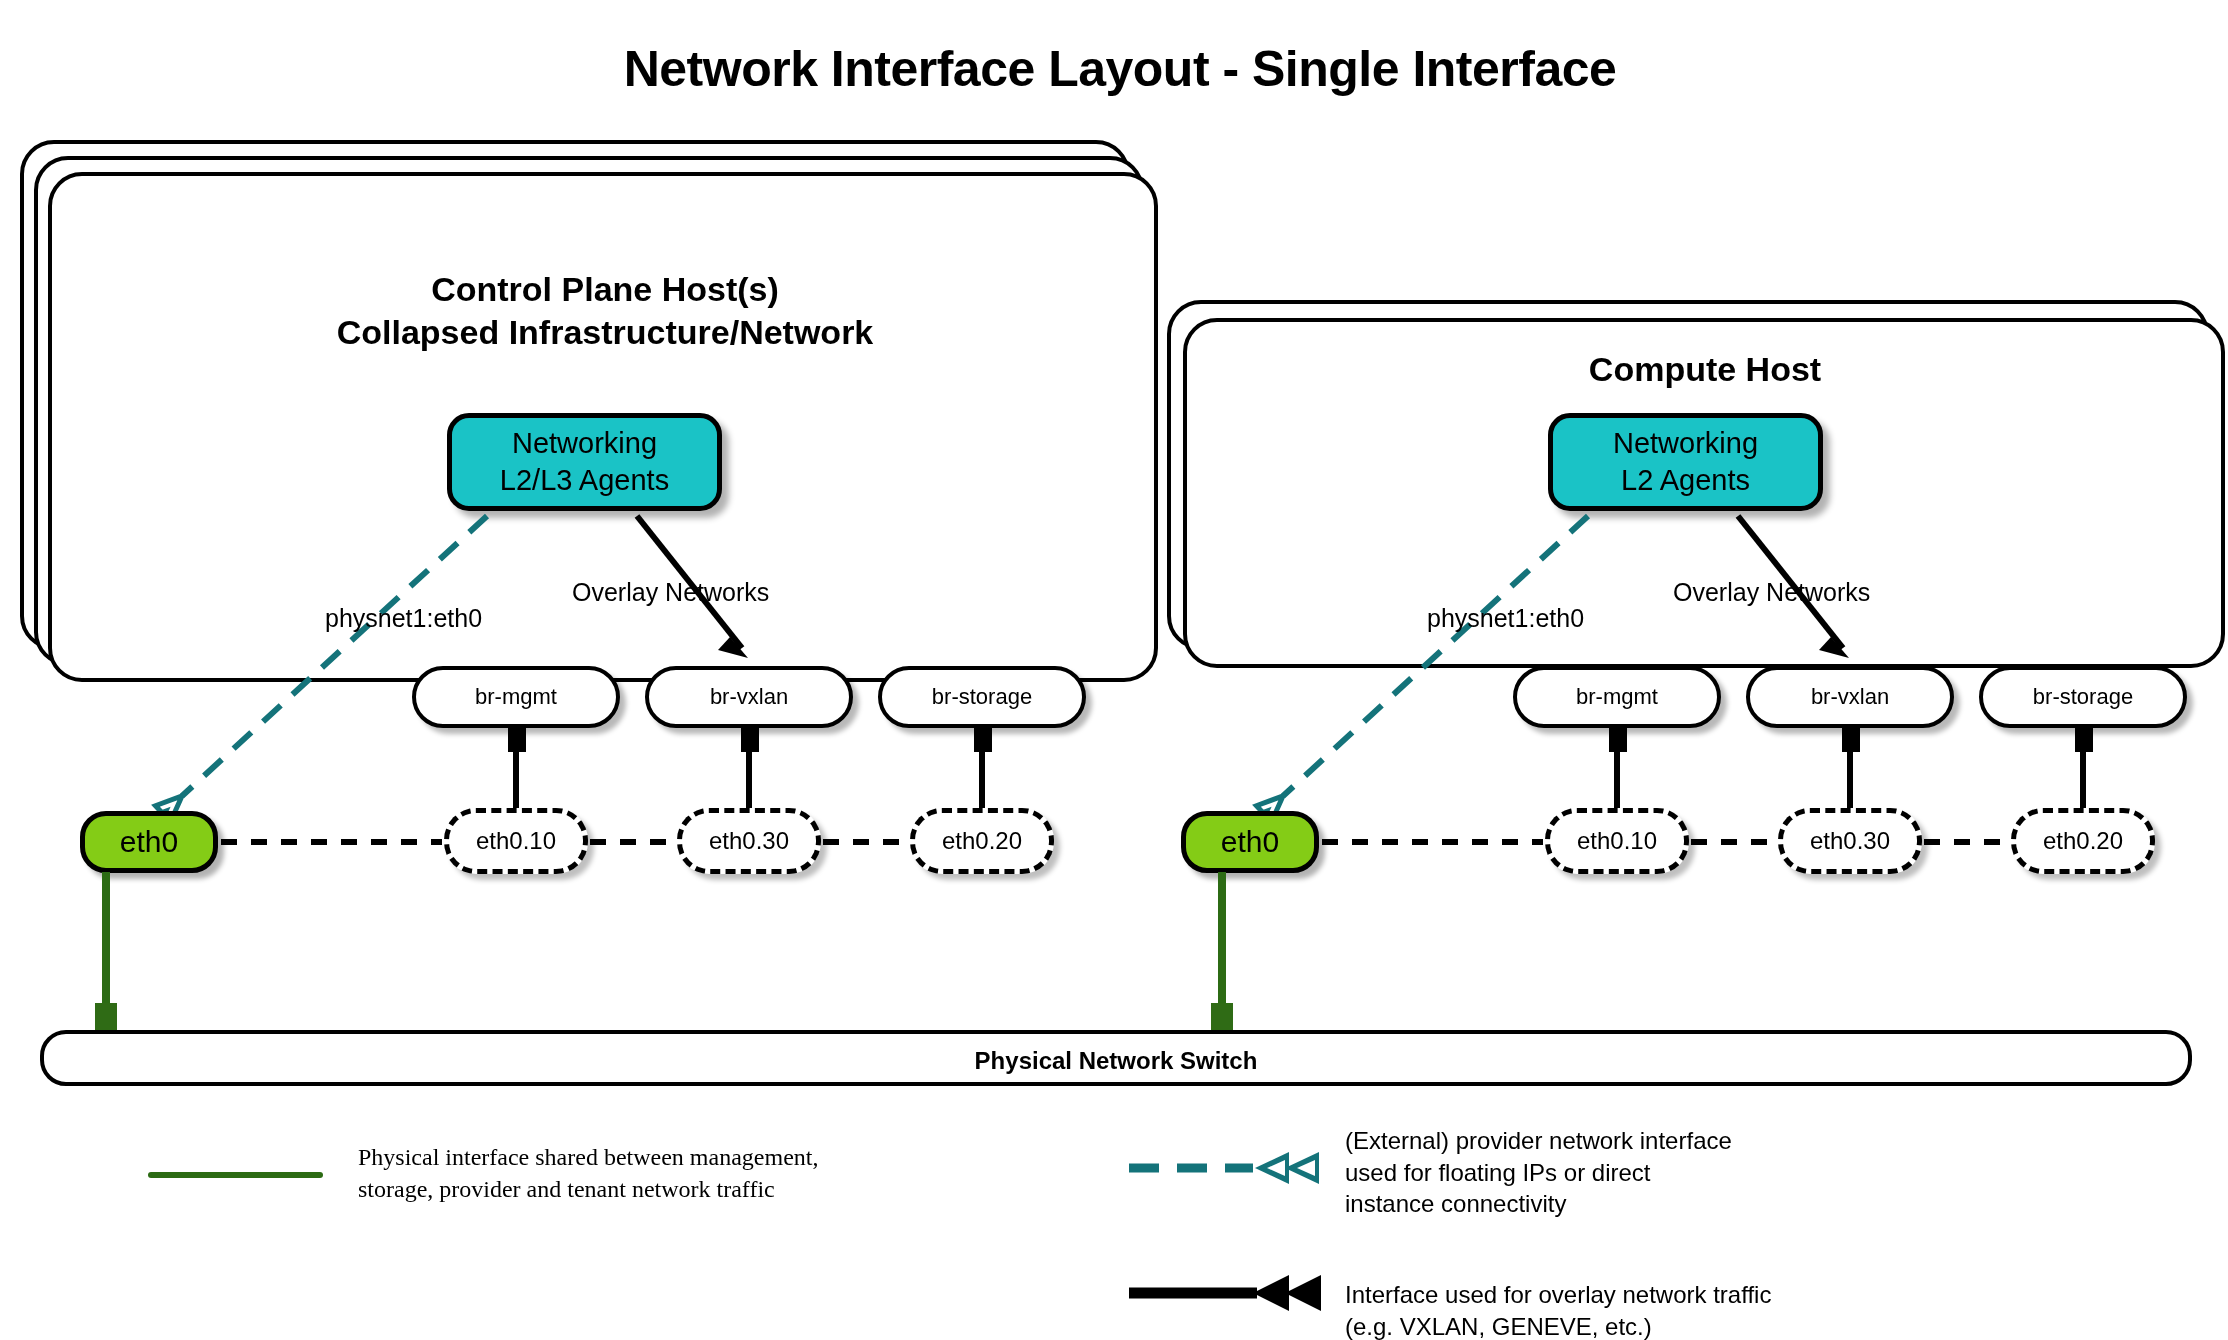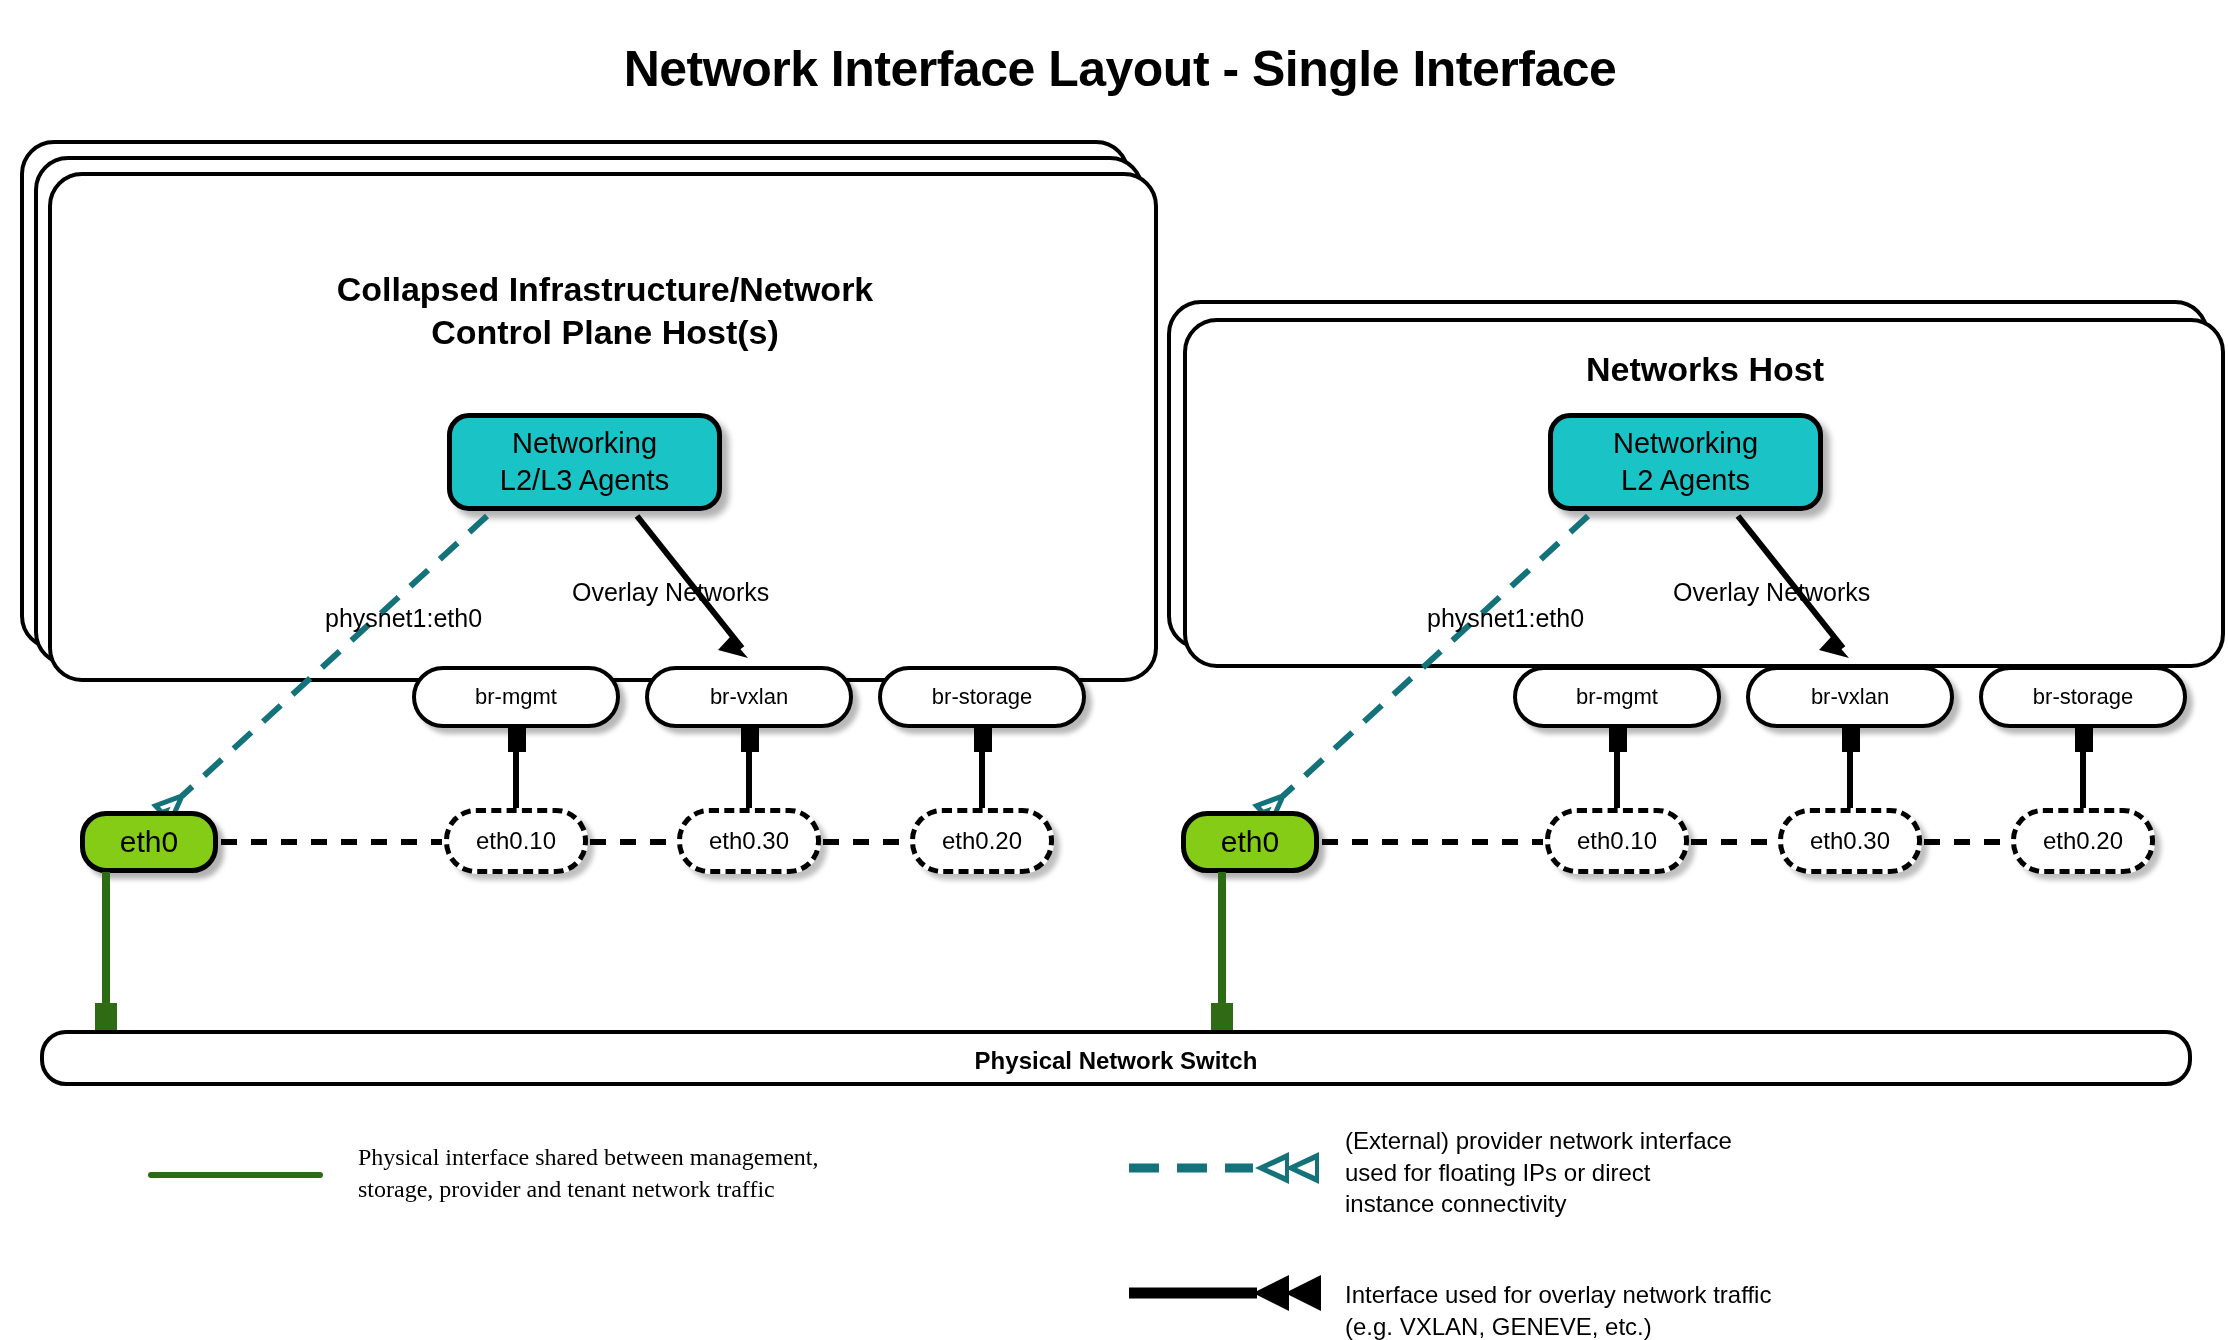--- a/index.html
+++ b/index.html
@@ -175,22 +175,22 @@
 
   <div id="page-title">Network Interface Layout - Single Interface</div>
 
   <div class="host-stack">
     <div class="host-layer" style="left:20px; top:140px; width:1110px; height:510px;"></div>
     <div class="host-layer" style="left:34px; top:156px; width:1110px; height:510px;"></div>
     <div class="host-layer host-front" style="left:48px; top:172px; width:1110px; height:510px;"></div>
   </div>
 
   <div class="host-title" style="left:70px; top:268px; width:1070px;">
+    <div>Control Plane Host(s)</div>
     <div>Collapsed Infrastructure/Network</div>
-    <div>Control Plane Host(s)</div>
   </div>
 
   <div class="agent-box" style="left:447px; top:413px; width:275px; height:98px; background:#1ac3c6;">
     <div>
       <div>Networking</div>
       <div>L2/L3 Agents</div>
     </div>
   </div>
 
   <svg style="left:0; top:0; width:2228px; height:1340px;">
@@ -236,21 +236,21 @@
 
   <div class="green-line" style="left:102px; top:872px; width:8px; height:150px;"></div>
   <div class="green-port" style="left:95px; top:1003px; width:22px; height:32px;"></div>
 
   <div class="host-stack">
     <div class="host-layer" style="left:1167px; top:300px; width:1042px; height:350px;"></div>
     <div class="host-layer host-front" style="left:1183px; top:318px; width:1042px; height:350px;"></div>
   </div>
 
   <div class="host-title" style="left:1200px; top:348px; width:1010px;">
-    <div>Networks Host</div>
+    <div>Compute Host</div>
   </div>
 
   <div class="agent-box" style="left:1548px; top:413px; width:275px; height:98px; background:#1ac3c6;">
     <div>
       <div>Networking</div>
       <div>L2 Agents</div>
     </div>
   </div>
 
   <svg style="left:0; top:0; width:2228px; height:1340px;">

